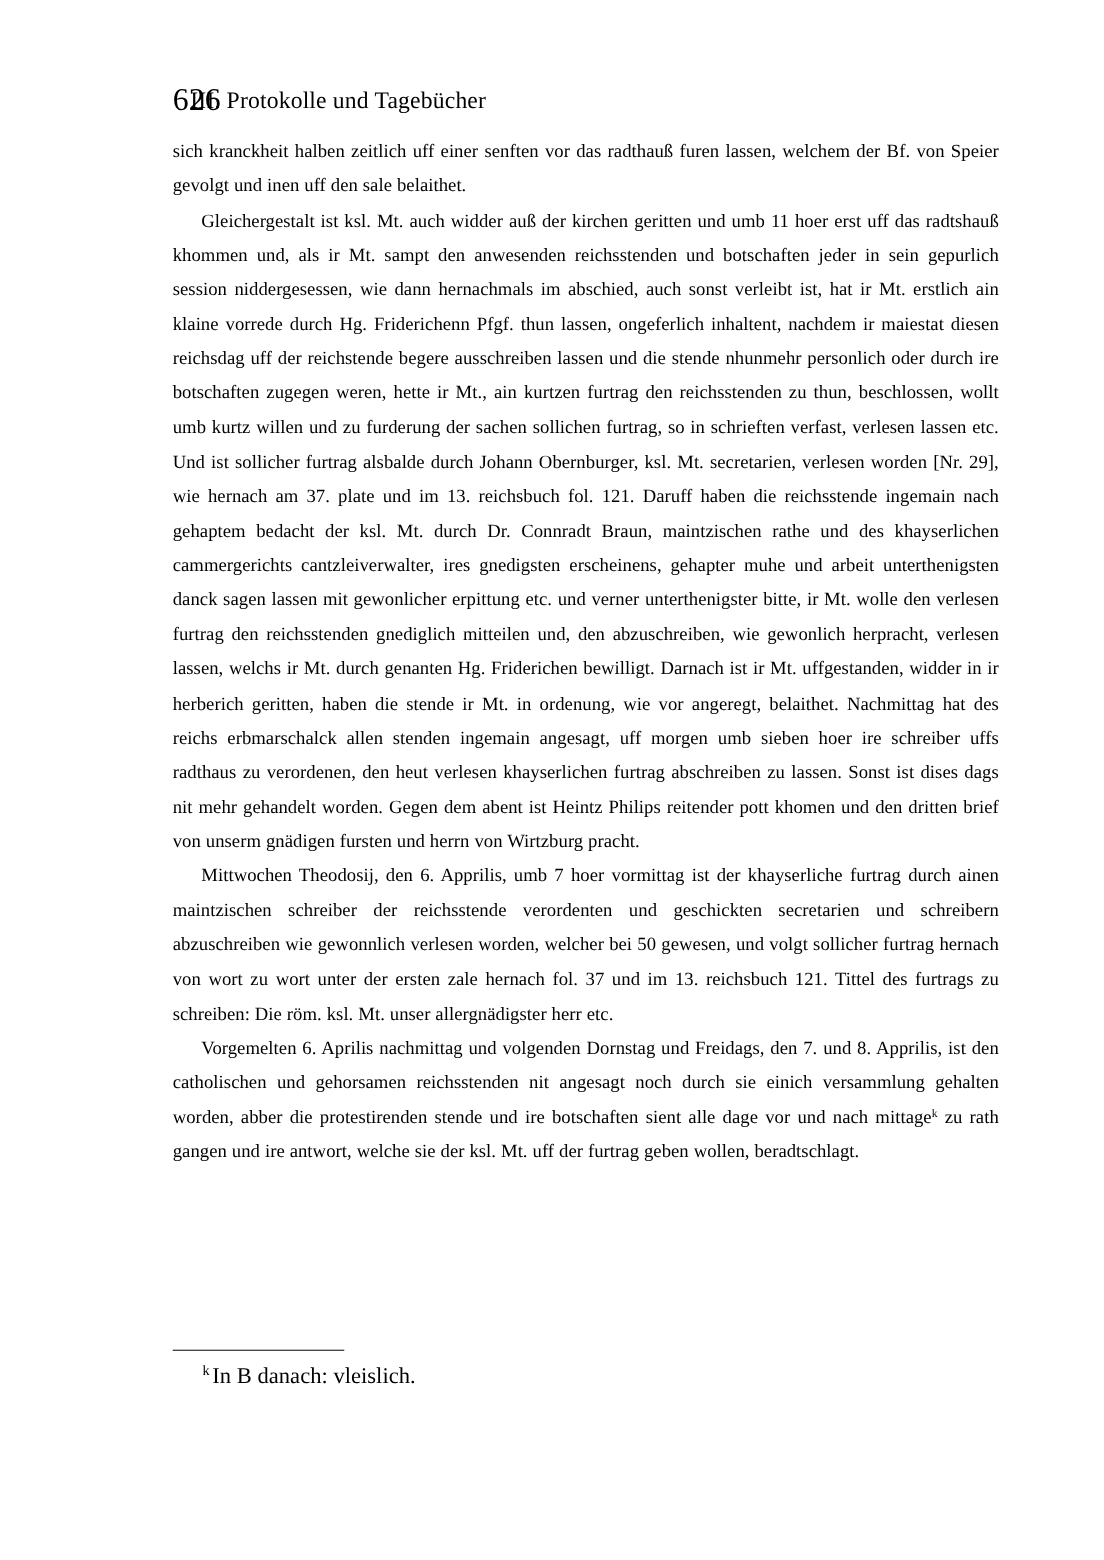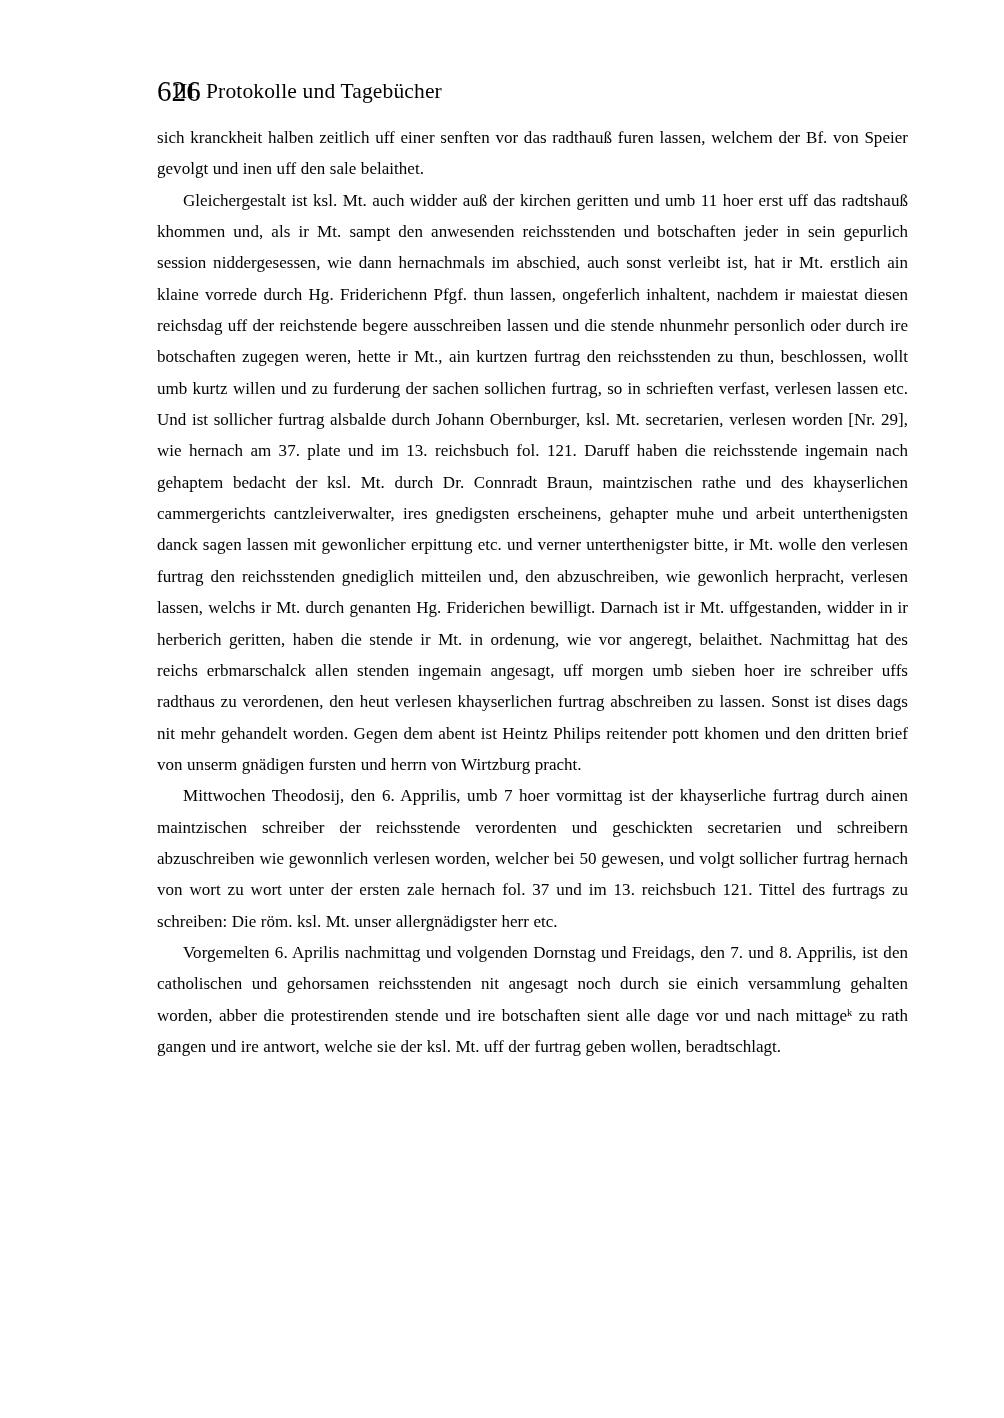--- a/index.html
+++ b/index.html
@@ -141,14 +141,20 @@
     <p class="para indent">
       <span>Mittwochen Theodosij, den 6. Apprilis, umb 7 hoer vormittag ist der khayserliche furtrag durch ainen maintzischen schreiber der reichsstende verordenten und geschickten secretarien und schreibern abzuschreiben wie gewonnlich verlesen worden, welcher bei 50 gewesen, und volgt sollicher furtrag hernach von wort zu wort unter der ersten zale hernach fol. 37 und im 13. reichsbuch 121. Tittel des furtrags zu schreiben: Die röm. ksl. Mt. unser allergnädigster herr etc.</span>
     </p>
 
     <p class="para indent">
       <span>Vorgemelten 6. Aprilis nachmittag und volgenden Dornstag und Freidags, den 7. und 8. Apprilis, ist den catholischen und gehorsamen reichsstenden nit angesagt noch durch sie einich versammlung gehalten worden, abber die protestirenden stende und ire botschaften sient alle dage vor und nach mittage</span><sup class="fnmark">k</sup><span> zu rath gangen und ire antwort, welche sie der ksl. Mt. uff der furtrag geben wollen, beradtschlagt.</span>
     </p>
 
   </div>
 
+  <div class="footnotes">
+    <div class="fn-rule"></div>
+    <p class="fn-item">
+      <sup>k</sup><span class="it">In B danach:</span><span> vleislich.</span>
+    </p>
+  </div>
 
 </div>
 
 </body></html>

